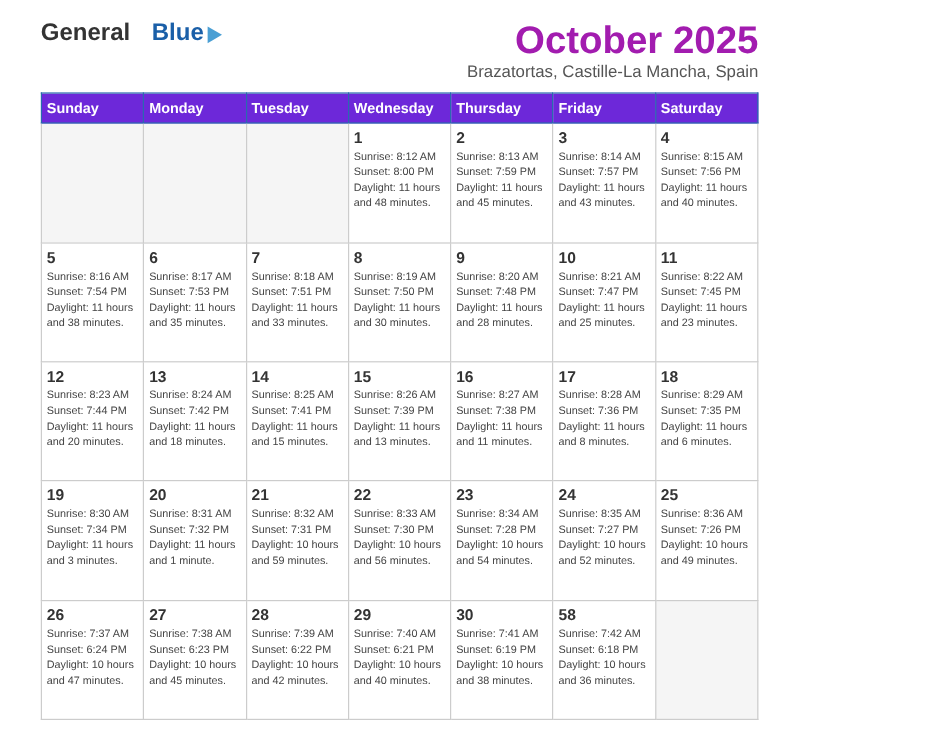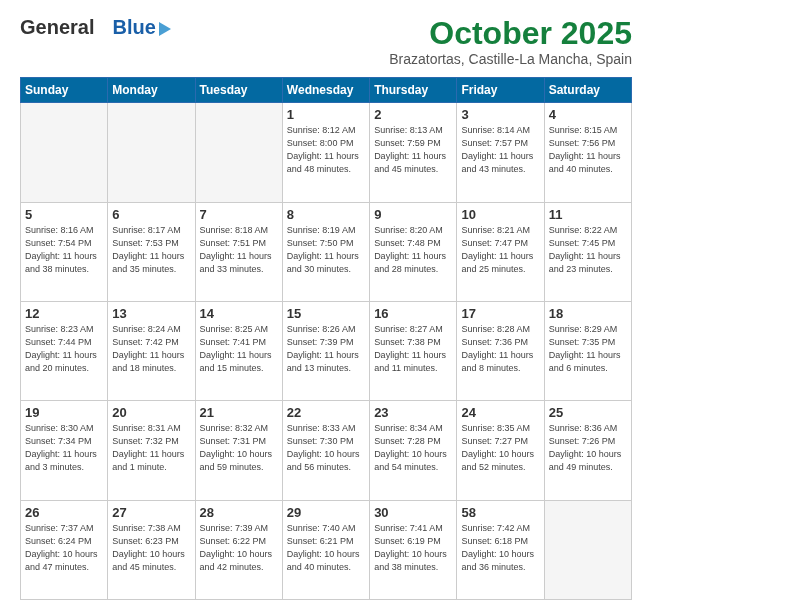--- a/index.html
+++ b/index.html
@@ -6,21 +6,21 @@
     body {
       font-family: Arial, sans-serif;
       background: #fff;
       width: 792px;
       height: 612px;
       overflow: hidden;
     }
     .page {
       width: 652px;
       height: 612px;
-      padding: 16px 20px 12px 20px;
+      padding: 16px 20px 12px 34px;
       display: flex;
       flex-direction: column;
     }
     .header {
       display: flex;
       justify-content: space-between;
       align-items: flex-start;
       margin-bottom: 10px;
     }
     .logo {
@@ -31,37 +31,37 @@
     .logo-row {
       display: flex;
       align-items: center;
     }
     .title-area {
       text-align: right;
     }
     .month-title {
       font-size: 32px;
       font-weight: bold;
-      color: #15803d;
+      color: #a21caf;
       line-height: 1.1;
     }
     .subtitle {
       font-size: 14px;
       color: #555;
       margin-left: 36px;
     }
     .calendar {
       flex: 1;
       border: 1px solid #ccc;
       border-collapse: collapse;
       width: 100%;
       table-layout: fixed;
     }
     .calendar th {
-      background: #0369a1;
+      background: #6d28d9;
       color: #fff;
       font-size: 12px;
       font-weight: bold;
       padding: 5px 4px;
       text-align: left;
       border: 1px solid #2a6aaf;
     }
     .calendar td {
       vertical-align: top;
       border: 1px solid #ccc;

